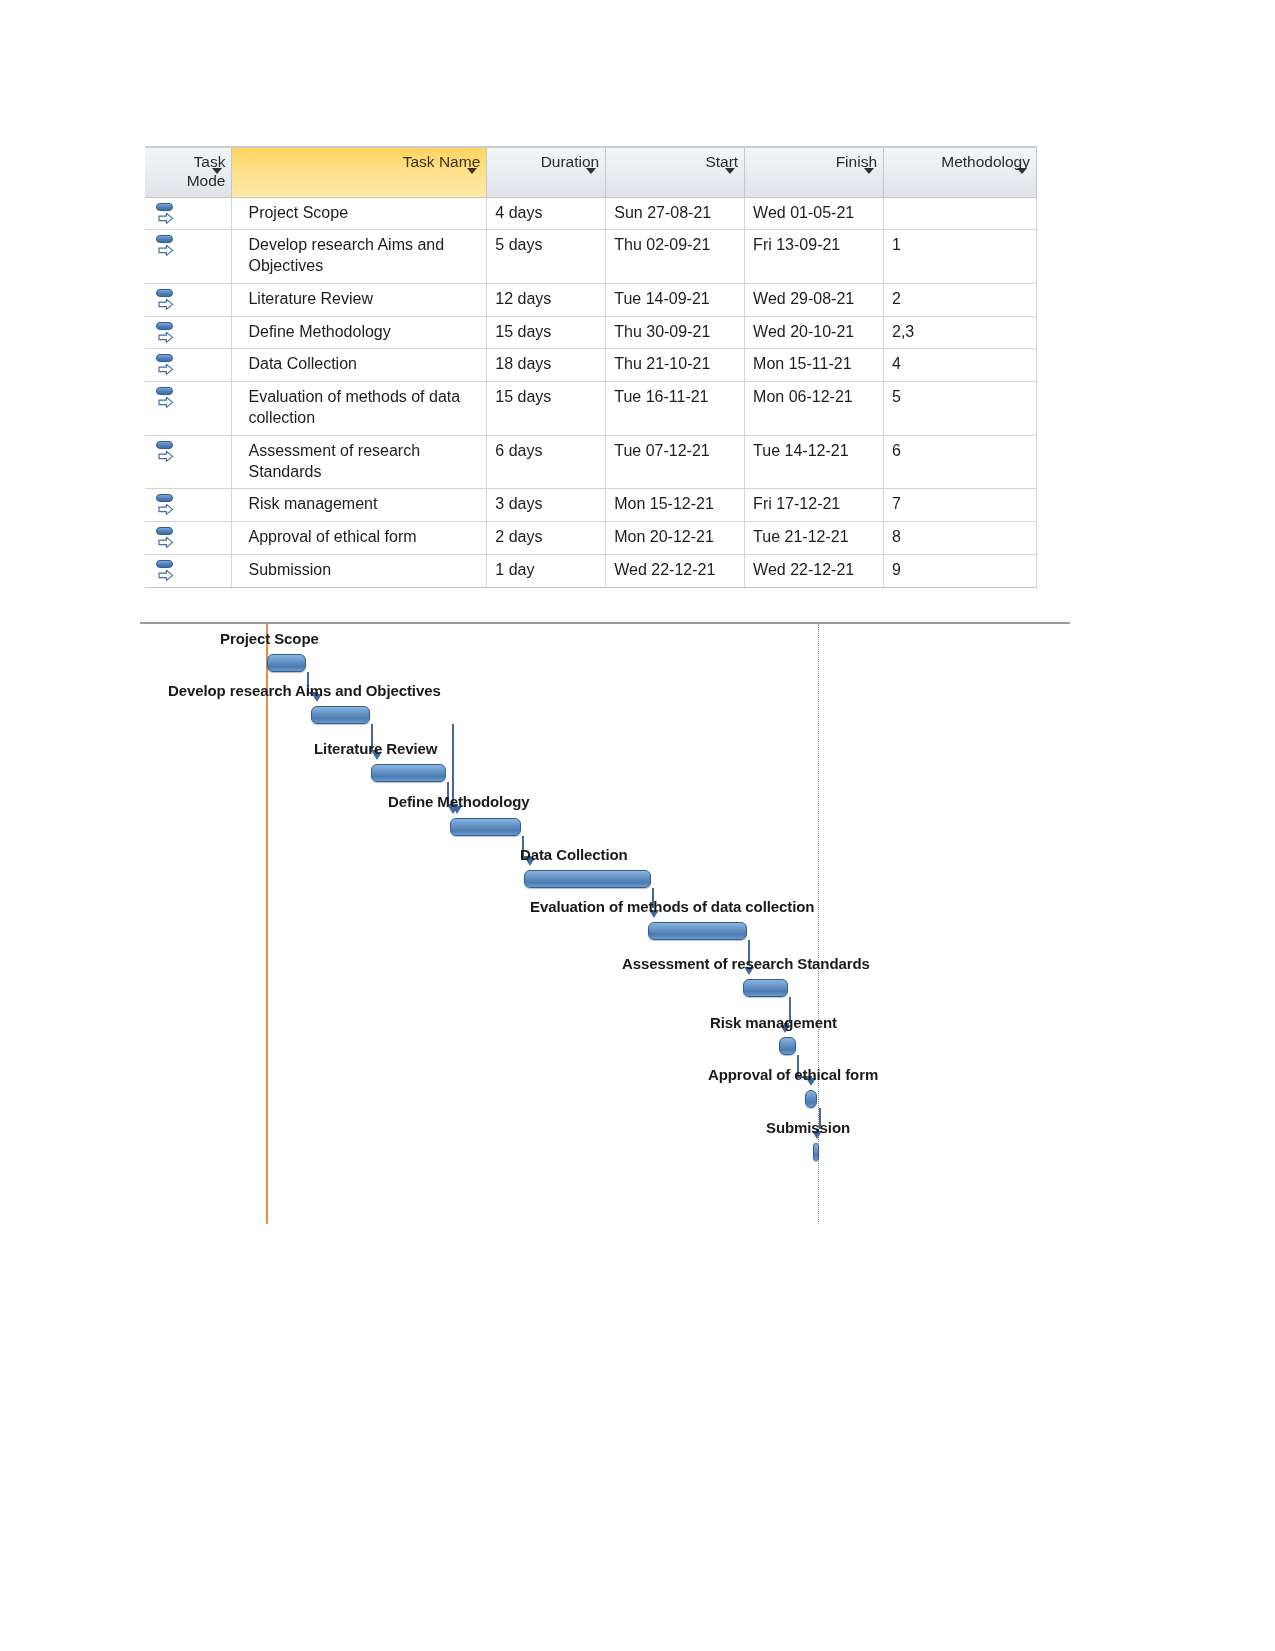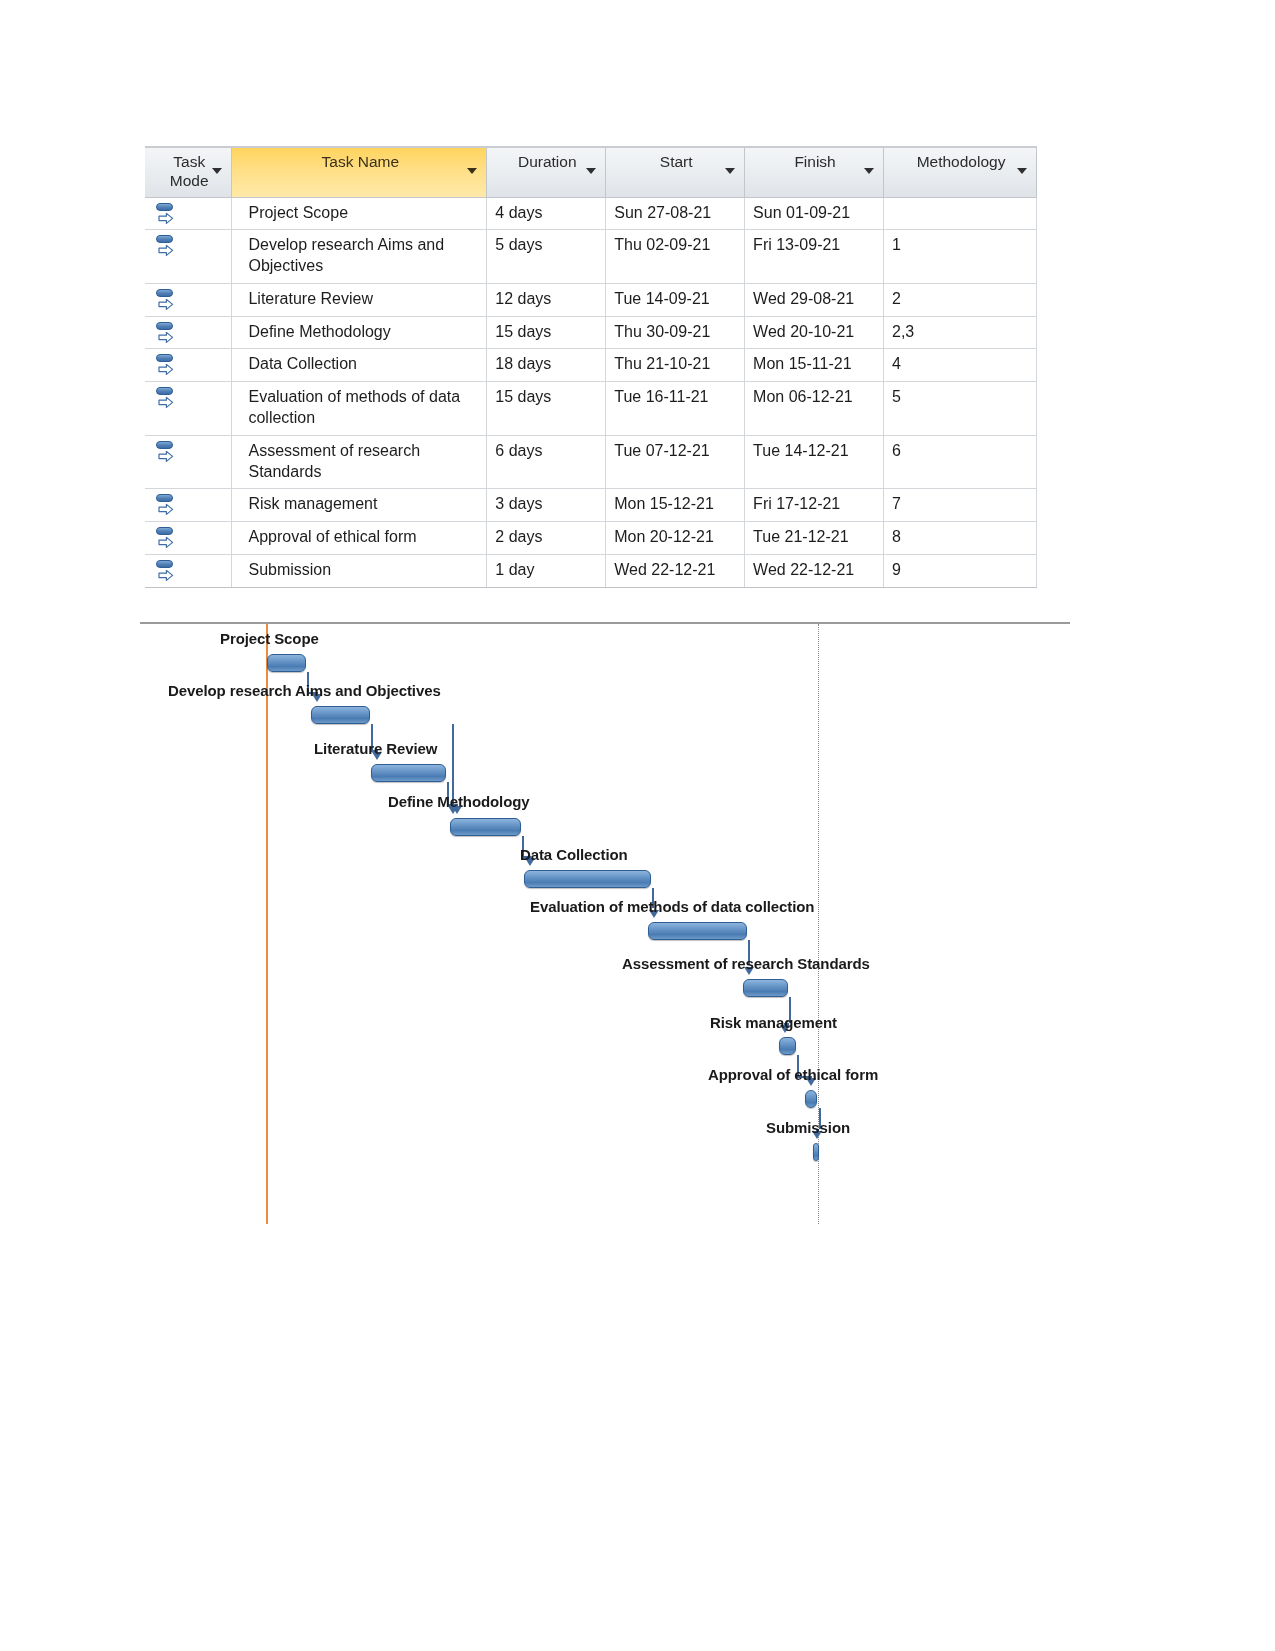--- a/index.html
+++ b/index.html
@@ -24,21 +24,21 @@
   #task-table col.c-name  { width: 255px; }
   #task-table col.c-dur   { width: 119px; }
   #task-table col.c-start { width: 139px; }
   #task-table col.c-fin   { width: 139px; }
   #task-table col.c-pred  { width: 153px; }
 
   #task-table thead th {
     height: 50px;
     padding: 5px 6px 0 8px;
     vertical-align: top;
-    text-align: center;
+    text-align: right;
     font-weight: normal;
     font-size: 15.5px;
     color: #2b2b2b;
     background: linear-gradient(to bottom,#f3f5f7 0%,#e9ecef 55%,#dfe3e8 100%);
     border-right: 1px solid #c3c7cc;
     border-bottom: 1px solid #c3c7cc;
     position: relative;
     white-space: normal;
     line-height: 1.22;
   }
@@ -176,21 +176,21 @@
       </tr>
     </thead>
     <tbody id="table-body">
         <tr>
           <td class="cell-mode"><span class="taskmode-icon"><span class="chip"></span><svg width="16" height="13" viewBox="0 0 16 13">
                 <path d="M1 4.2 H8.4 V1.4 L14.6 6.4 L8.4 11.4 V8.6 H1 Z" fill="#ffffff" stroke="#3f6ea6" stroke-width="1.2" stroke-linejoin="round"></path>
               </svg></span></td>
           <td class="cell-name">Project Scope</td>
           <td>4 days</td>
           <td>Sun 27-08-21</td>
-          <td>Sun 01-09-21</td>
+          <td>Wed 01-05-21</td>
           <td></td>
         </tr>
         <tr>
           <td class="cell-mode"><span class="taskmode-icon"><span class="chip"></span><svg width="16" height="13" viewBox="0 0 16 13">
                 <path d="M1 4.2 H8.4 V1.4 L14.6 6.4 L8.4 11.4 V8.6 H1 Z" fill="#ffffff" stroke="#3f6ea6" stroke-width="1.2" stroke-linejoin="round"></path>
               </svg></span></td>
           <td class="cell-name">Develop research Aims and Objectives</td>
           <td>5 days</td>
           <td>Thu 02-09-21</td>
           <td>Fri 13-09-21</td>

